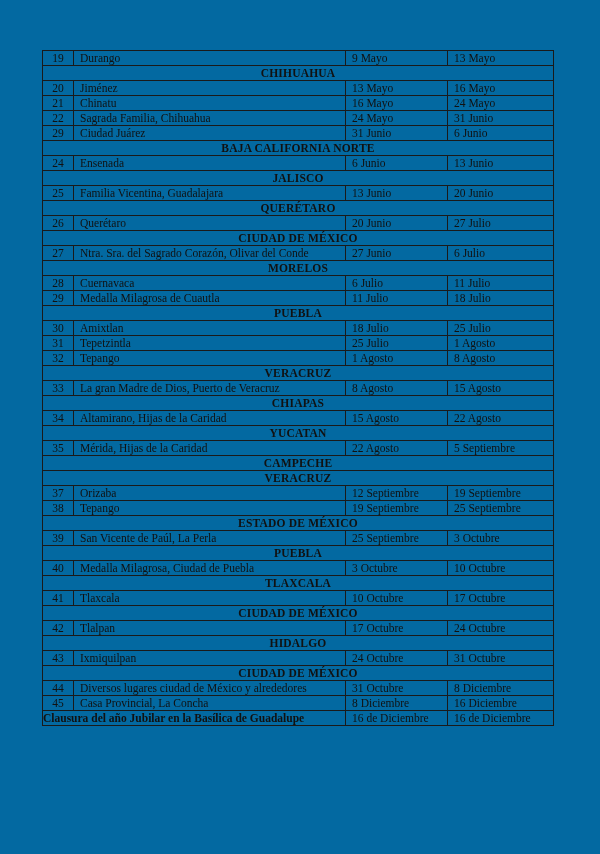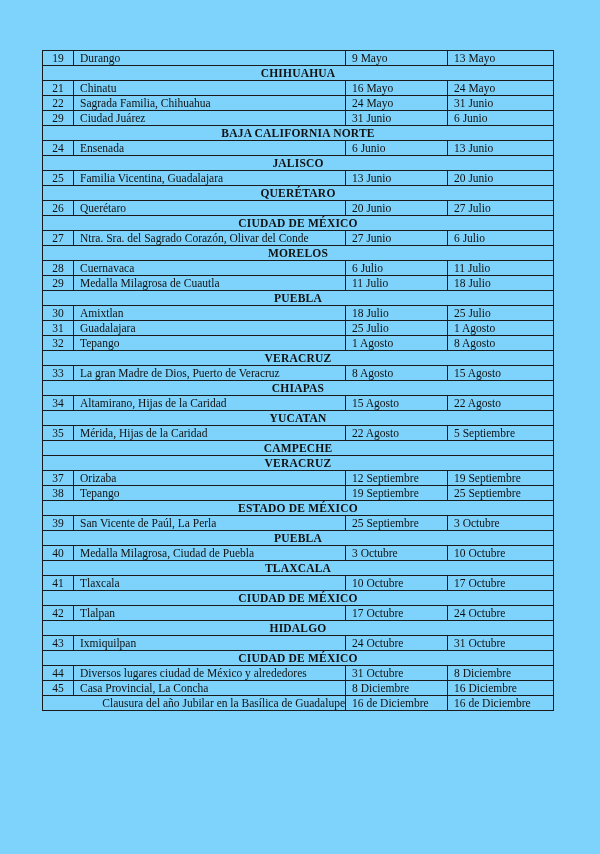--- a/index.html
+++ b/index.html
@@ -5,21 +5,21 @@
   * { box-sizing: border-box; }
   html, body {
     margin: 0;
     padding: 0;
     background: #ffffff;
   }
   .page {
     position: relative;
     width: 600px;
     height: 854px;
-    background: #7dd3fc;
+    background: #0369a1;
     color: #000000;
     font-family: "Liberation Serif", serif;
     overflow: hidden;
   }
   table.schedule {
     position: absolute;
     left: 42px;
     top: 50px;
     width: 511px;
     border-collapse: collapse;
@@ -40,22 +40,22 @@
     padding: 0;
   }
   table.schedule td.state {
     text-align: center;
     font-weight: bold;
     padding: 0;
     letter-spacing: 0.2px;
     margin-top: 32px;
   }
   table.schedule td.closing {
-    text-align: right;
-    font-weight: normal;
+    text-align: left;
+    font-weight: bold;
     padding: 0;
   }
 </style>
 </head>
 <body>
 
 <div class="page">
   <table class="schedule">
     <colgroup>
       <col style="width:31px">
@@ -67,20 +67,26 @@
         <tr>
           <td class="num">19</td>
           <td class="name">Durango</td>
           <td class="date">9 Mayo</td>
           <td class="date">13 Mayo</td>
         </tr>
         <tr>
           <td class="state" colspan="4">CHIHUAHUA</td>
         </tr>
         <tr>
+          <td class="num">20</td>
+          <td class="name">Jiménez</td>
+          <td class="date">13 Mayo</td>
+          <td class="date">16 Mayo</td>
+        </tr>
+        <tr>
           <td class="num">21</td>
           <td class="name">Chinatu</td>
           <td class="date">16 Mayo</td>
           <td class="date">24 Mayo</td>
         </tr>
         <tr>
           <td class="num">22</td>
           <td class="name">Sagrada Familia, Chihuahua</td>
           <td class="date">24 Mayo</td>
           <td class="date">31 Junio</td>
@@ -146,21 +152,21 @@
           <td class="state" colspan="4">PUEBLA</td>
         </tr>
         <tr>
           <td class="num">30</td>
           <td class="name">Amixtlan</td>
           <td class="date">18 Julio</td>
           <td class="date">25 Julio</td>
         </tr>
         <tr>
           <td class="num">31</td>
-          <td class="name">Guadalajara</td>
+          <td class="name">Tepetzintla</td>
           <td class="date">25 Julio</td>
           <td class="date">1 Agosto</td>
         </tr>
         <tr>
           <td class="num">32</td>
           <td class="name">Tepango</td>
           <td class="date">1 Agosto</td>
           <td class="date">8 Agosto</td>
         </tr>
         <tr>

